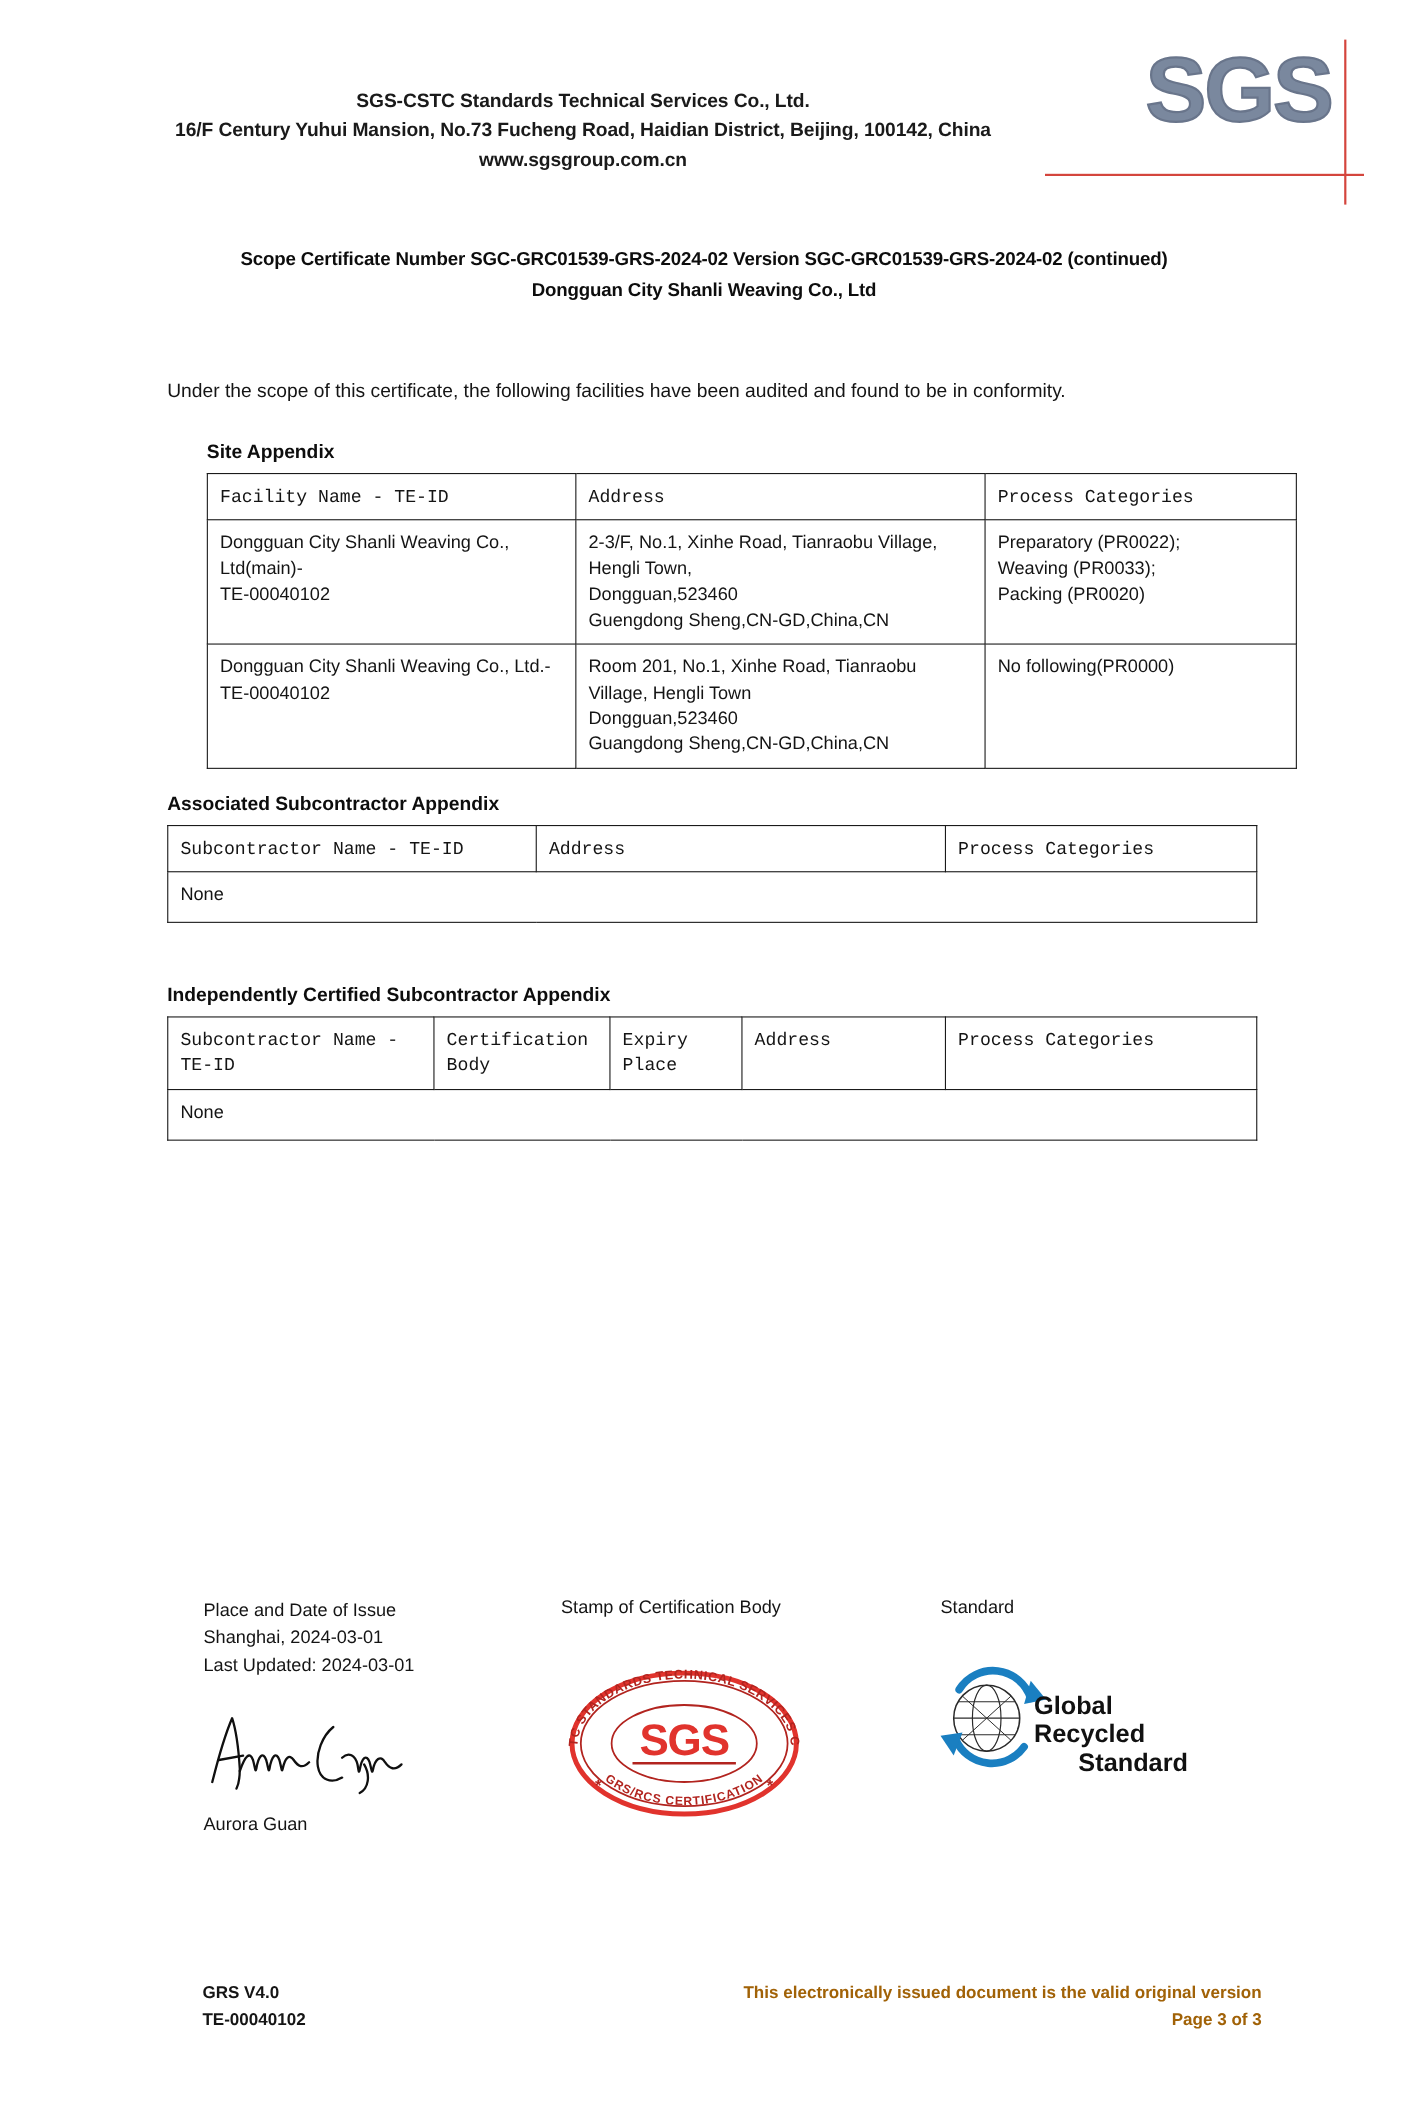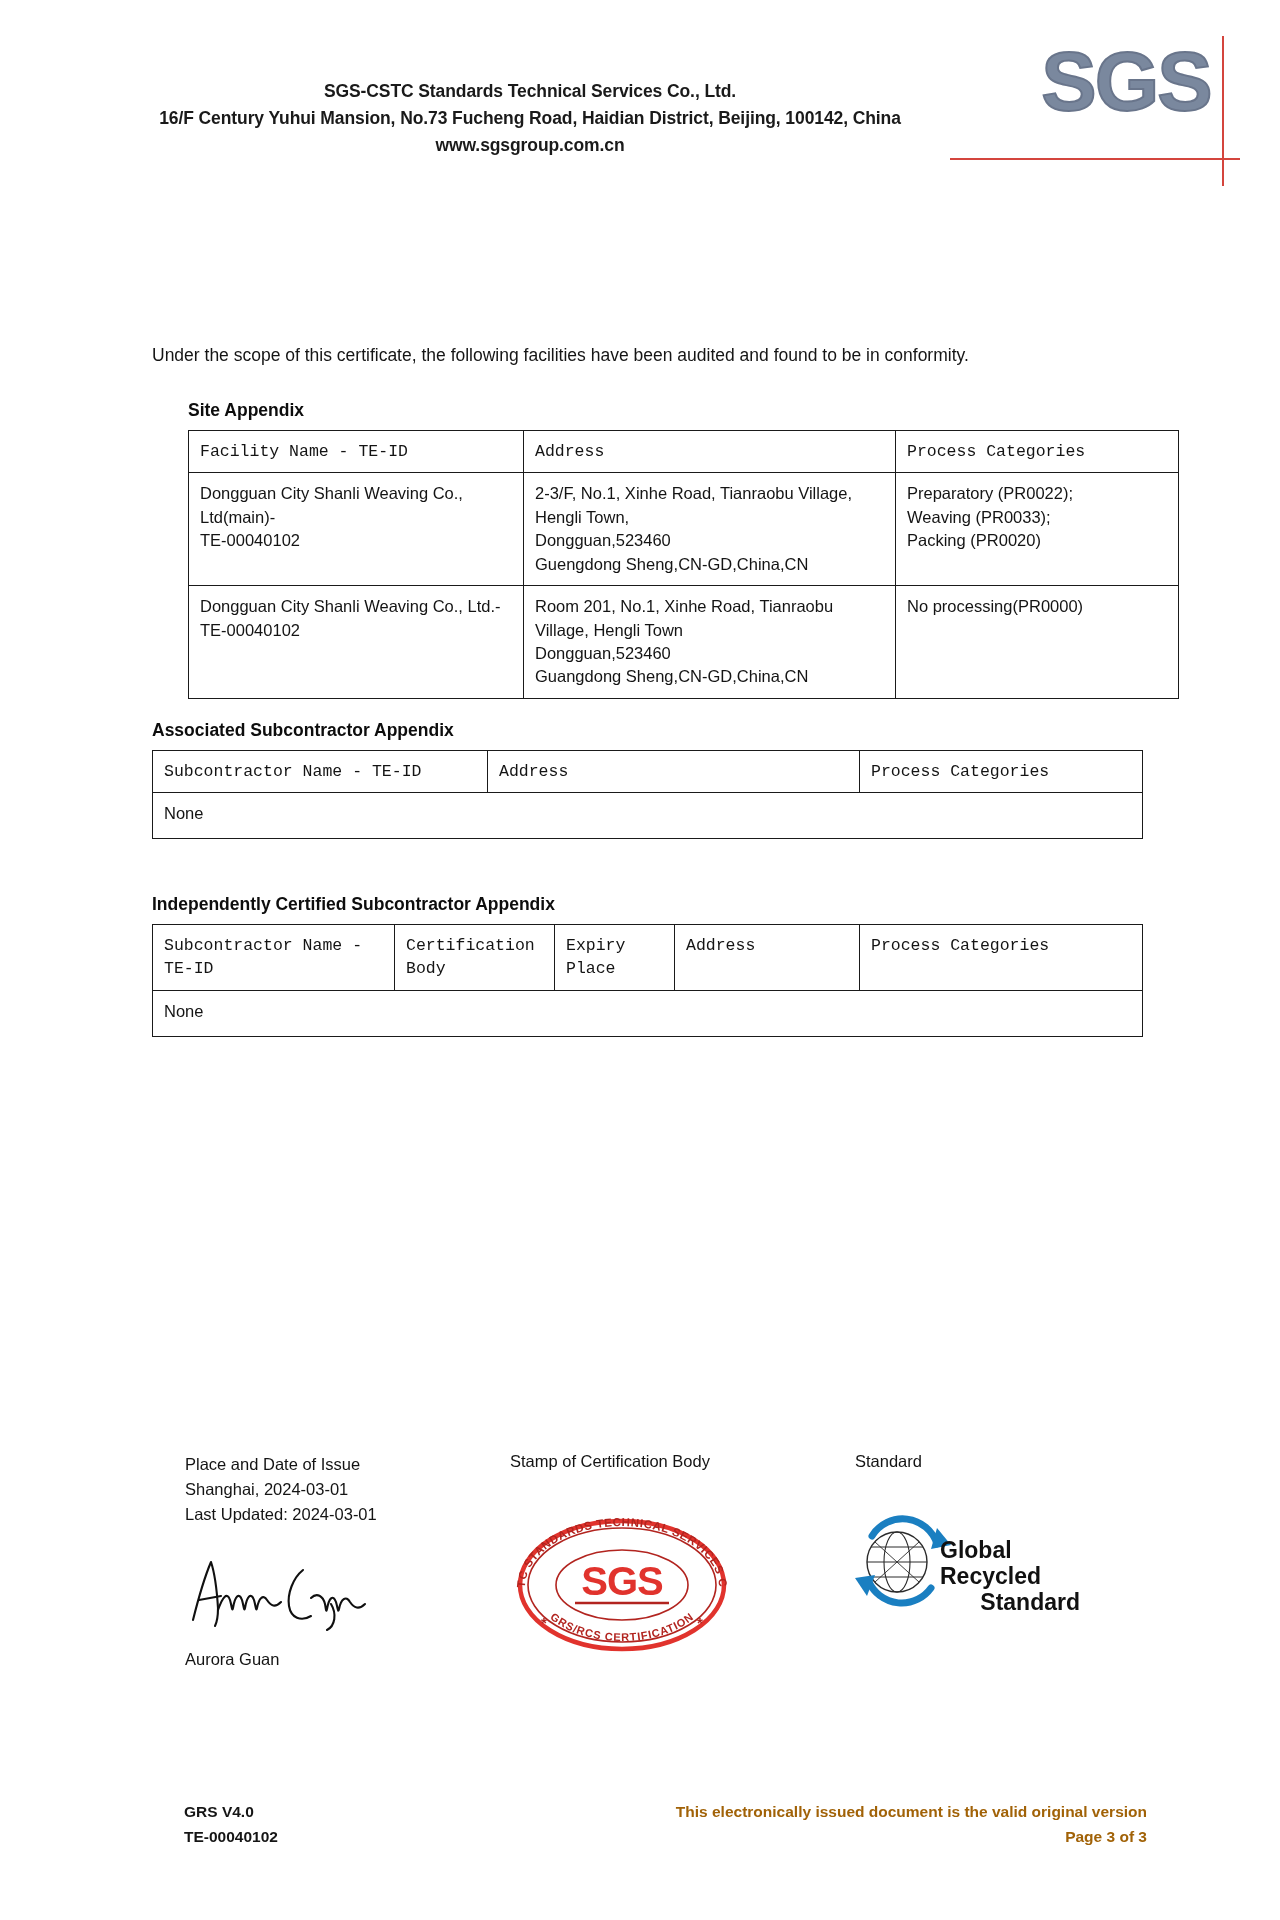--- a/index.html
+++ b/index.html
@@ -195,20 +195,22 @@
   </div>
 
   <div class="reg-line-h"></div>
   <div class="reg-line-v"></div>
 
   <div class="sgs-logo-wrap">
     <div class="sgs-logo-text">SGS</div>
   </div>
 
   <div class="title-block">
+    <div class="title-line">Scope Certificate Number SGC-GRC01539-GRS-2024-02 Version SGC-GRC01539-GRS-2024-02 (continued)</div>
+    <div class="title-line">Dongguan City Shanli Weaving Co., Ltd</div>
   </div>
 
   <div class="intro">Under the scope of this certificate, the following facilities have been audited and found to be in conformity.</div>
 
   <div class="section" style="top: 400px; padding-left: 36px;">
     <div class="section-title">Site Appendix</div>
     <table class="appendix">
       <colgroup>
         <col class="site-c1">
           <col class="site-c2">
@@ -254,21 +256,21 @@
         <td>
           <div class="cell-lines">
             <div>Room 201, No.1, Xinhe Road, Tianraobu</div>
             <div>Village, Hengli Town</div>
             <div>Dongguan,523460</div>
             <div>Guangdong Sheng,CN-GD,China,CN</div>
           </div>
         </td>
         <td>
           <div class="cell-lines">
-            <div>No processing(PR0000)</div>
+            <div>No following(PR0000)</div>
           </div>
         </td>
       </tr>
     </tbody>
       </table>
   </div>
 
   <div class="section" style="top: 720px;">
     <div class="section-title">Associated Subcontractor Appendix</div>
     <table class="appendix">

